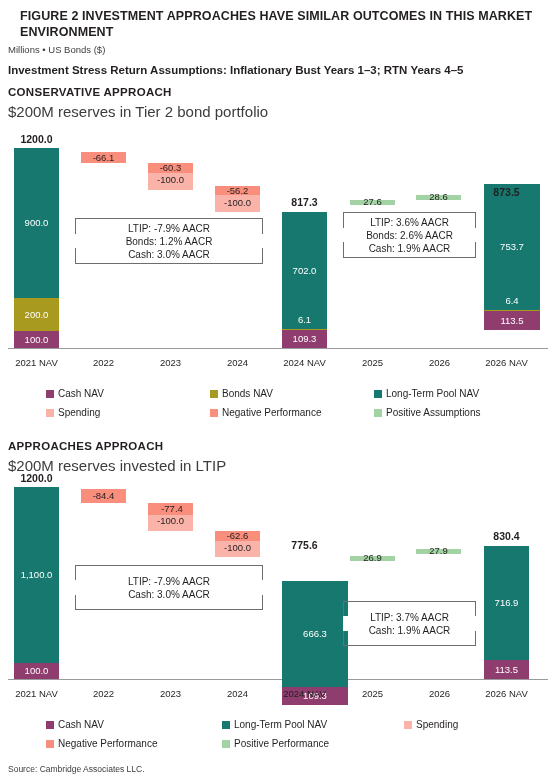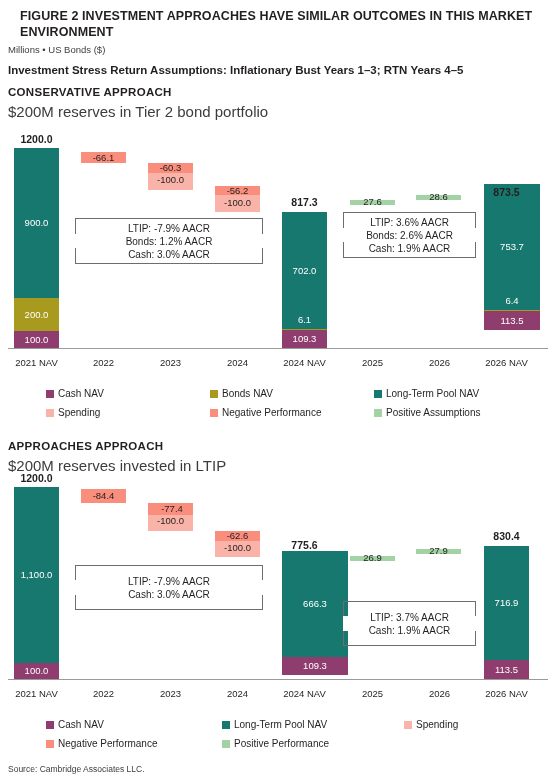--- a/index.html
+++ b/index.html
@@ -314,21 +314,21 @@
     <div class="float-bar" style="left:148px; top:503px; width:45px; height:12px; background:#F98E7D;"></div>
     <div class="float-bar" style="left:148px; top:515px; width:45px; height:16px; background:#F9B3A8;"></div>
     <div class="float-lbl" style="left:140px; top:503px; width:64px;">-77.4</div>
     <div class="float-lbl" style="left:148px; top:515px; width:45px;">-100.0</div>
 
     <div class="float-bar" style="left:215px; top:531px; width:45px; height:10px; background:#F98E7D;"></div>
     <div class="float-bar" style="left:215px; top:541px; width:45px; height:16px; background:#F9B3A8;"></div>
     <div class="float-lbl" style="left:215px; top:530px; width:45px;">-62.6</div>
     <div class="float-lbl" style="left:215px; top:542px; width:45px;">-100.0</div>
 
-    <div class="bar" style="left:282px; top:551px; width:66px; height:124px;">
+    <div class="bar" style="left:282px; top:581px; width:66px; height:124px;">
       <div class="seg" style="top:0px; height:106px; background:#17786F;">
         <span>666.3</span>
       </div>
       <div class="seg" style="top:106px; height:18px; background:#8E3D6E;">
         <span>109.3</span>
       </div>
     </div>
     <div class="bar-total" style="left:268px; top:539px; width:73px;">775.6</div>
 
     <div class="float-bar" style="left:350px; top:556px; width:45px; height:5px; background:#A3D3A4;"></div>

